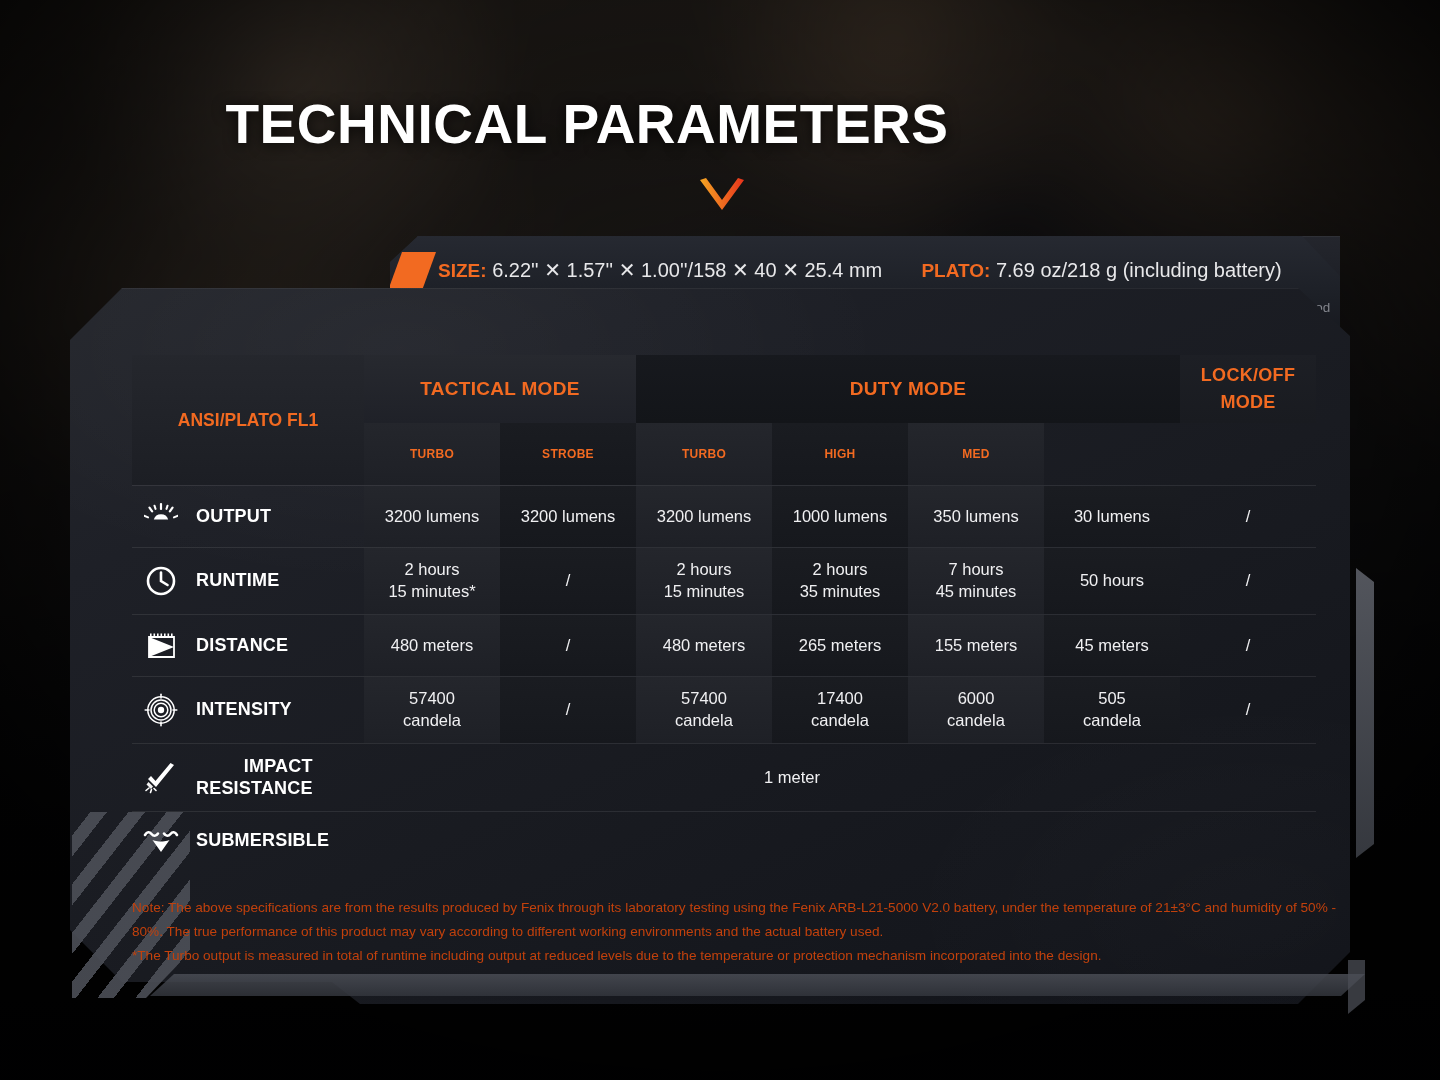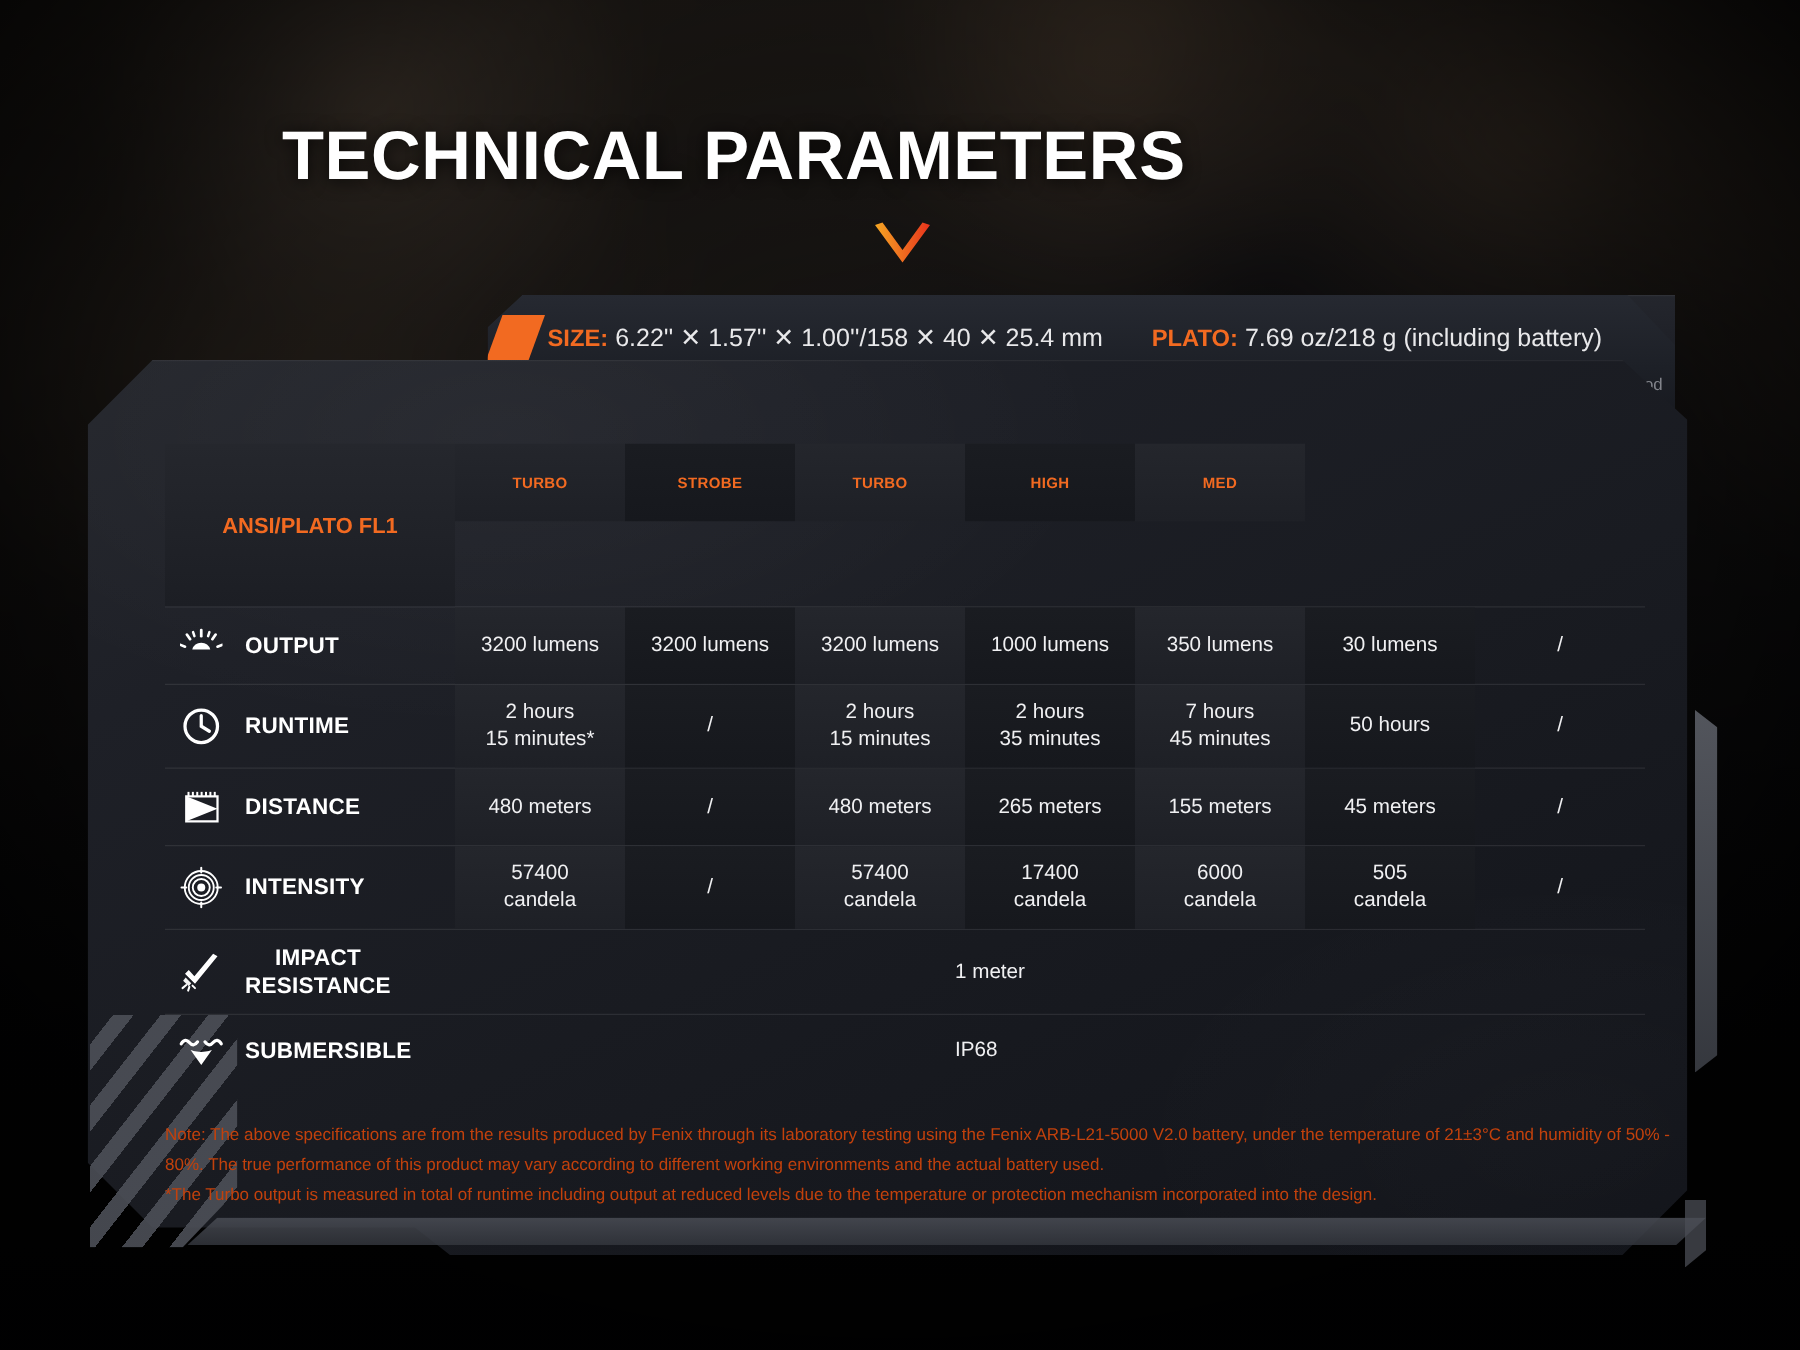--- a/index.html
+++ b/index.html
@@ -148,21 +148,21 @@
   .drow .cell{ font-size:16.5px; color:#f0f0f2; line-height:1.32; }
   .r-out { height:62px; }
   .r-run { height:67px; }
   .r-dis { height:62px; }
   .r-int { height:67px; }
   .r-imp { height:68px; }
   .r-sub { height:58px; }
 
   .lbl{ justify-content:flex-start !important; padding-left:8px; gap:14px; }
   .lbl .txt{ font-size:18px; font-weight:bold; color:#ffffff; letter-spacing:.2px;
-             text-align:center; line-height:1.18; }
+             text-align:right; line-height:1.18; }
   .ic{ width:42px; flex:0 0 42px; display:flex; align-items:center; justify-content:center; }
 
   .wide{ flex:1 1 auto; display:flex; align-items:center;
          justify-content:flex-start; padding-left:400px; font-size:16.5px; color:#f0f0f2; }
 
   
   #fnote{
     position:absolute; left:132px; top:896px; width:1205px;
     font-size:13.6px; line-height:1.78; color:#c2410c;
   }
@@ -207,20 +207,32 @@
 <div id="rnub"></div>
 
 <div id="tbl">
 
   <div style="display:flex;">
     <div class="c-label" id="ansi-cell" style="display:flex;align-items:center;justify-content:center;background:linear-gradient(180deg,#25272d,#1c1e24);">
       <span class="ansi hdr-orange">ANSI/PLATO FL1</span>
     </div>
 
     <div style="flex:1 1 auto;">
+      <div class="grp-row" id="grp">
+        <div class="gcell gtac">
+          <span class="hdr-orange">TACTICAL MODE</span>
+        </div>
+        <div class="gcell gduty">
+          <span class="hdr-orange">DUTY MODE</span>
+        </div>
+        <div class="gcell glock" style="flex-direction:column;line-height:1.5;">
+          <span class="hdr-orange" style="font-size:18px;">LOCK/OFF</span>
+          <span class="hdr-orange" style="font-size:18px;">MODE</span>
+        </div>
+      </div>
       <div class="sub-row" id="sub">
         <div class="cell c-d shadeA">
             <span class="hdr-orange">TURBO</span>
           </div>
         <div class="cell c-d shadeB">
             <span class="hdr-orange">STROBE</span>
           </div>
         <div class="cell c-d shadeA">
             <span class="hdr-orange">TURBO</span>
           </div>
@@ -358,21 +370,20 @@
     <div class="cell c-label lbl">
       <span class="ic">
         <svg width="36" height="26" viewBox="0 0 36 26" fill="#fff">
           <path d="M18 24 L9.5 12 C9.5 12 13 13.5 18 13.5 C23 13.5 26.5 12 26.5 12 Z"></path>
           <path d="M2 7 C4 3.5 6.5 3.5 8.5 6 C10.5 8.5 13 8.5 15 5.5" fill="none" stroke="#fff" stroke-width="2.6" stroke-linecap="round"></path>
           <path d="M21 5.5 C23 8.5 25.5 8.5 27.5 6 C29.5 3.5 32 3.5 34 7" fill="none" stroke="#fff" stroke-width="2.6" stroke-linecap="round"></path>
         </svg>
       </span>
       <span class="txt">SUBMERSIBLE</span>
     </div>
-    <div class="wide">IP68</div>
   </div>
 
 </div>
 
 <div id="fnote">
   <span>Note: The above specifications are from the results produced by Fenix through its laboratory testing using the Fenix ARB-L21-5000 V2.0 battery, under the temperature of 21±3°C and humidity of 50% - 80%. The true performance of this product may vary according to different working environments and the actual battery used.</span>
   <br>
   <span>*The Turbo output is measured in total of runtime including output at reduced levels due to the temperature or protection mechanism incorporated into the design.</span>
 </div>
 

